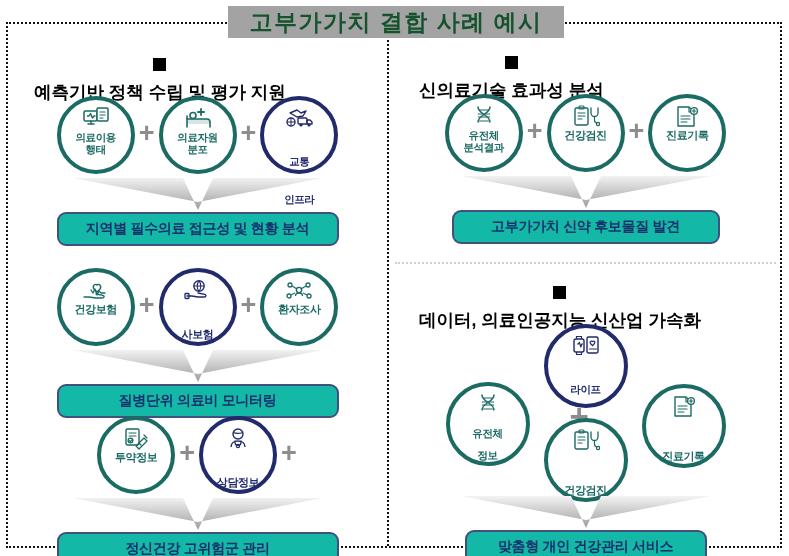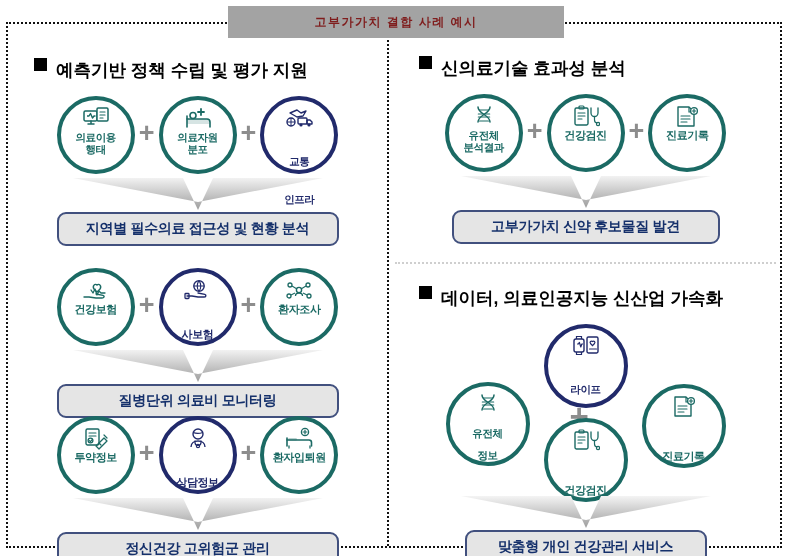--- a/index.html
+++ b/index.html
@@ -8,40 +8,40 @@
     font-family:"Liberation Sans","DejaVu Sans",sans-serif;
     color:#111;
   }
   
   #title-banner{
     position:absolute;left:228px;top:6px;width:336px;height:32px;
     background:#a3a3a3;display:flex;align-items:center;justify-content:center;
     z-index:5;
   }
   #title-banner span{
-    color:#7f1d1d;font-size:12px;font-weight:bold;letter-spacing:1.5px;
+    color:#14532d;font-size:23px;font-weight:bold;letter-spacing:1.5px;
   }
   
   #frame{
     position:absolute;left:6px;top:22px;width:776px;height:526px;
     border:2px dotted #111;box-sizing:border-box;
   }
   
   #cols{position:absolute;left:8px;top:24px;width:772px;height:522px;display:flex;}
   #left-col{width:379px;height:100%;position:relative;box-sizing:border-box;}
   #col-divider{width:2px;height:100%;border-left:2px dotted #111;}
   #right-col{flex:1;height:100%;position:relative;box-sizing:border-box;display:flex;flex-direction:column;}
   .right-sec-1{height:238px;position:relative;}
   .right-hr{border-top:2px dotted #cfcfcf;margin:0 4px;}
   .right-sec-2{flex:1;position:relative;}
 
   
   .sec-head{
-    display:flex;align-items:flex-start;gap:9px;
-    font-size:17.5px;font-weight:bold;color:#000;white-space:nowrap;
+    display:flex;align-items:center;gap:9px;
+    font-size:17.5px;font-weight:bold;color:#000;white-space:nowrap;flex-direction:column;
   }
   .sec-head .bullet{
     width:13px;height:13px;background:#000;display:inline-block;flex:0 0 auto;
   }
   #head-1{position:absolute;left:26px;top:34px;}
   #head-2{position:absolute;left:28px;top:32px;}
   #head-3{position:absolute;left:28px;top:22px;}
 
   
   .group{position:absolute;width:100%;}
@@ -64,21 +64,21 @@
   }
   .node.navy .lbl{color:#212a6b;margin-top:27px;}
   .node .lbl.two{font-size:10.5px;}
 
   
   .arrow{position:relative;width:250px;height:36px;margin:2px auto 0;}
   .arrow svg{display:block;}
 
   
   .result{
-    margin:0 auto;border:2px solid #41507e;border-radius:9px;background:#e5e5e5;
+    margin:0 auto;border:2px solid #41507e;border-radius:9px;background:#14b8a6;
     height:30px;display:flex;align-items:center;justify-content:center;
     font-size:14px;font-weight:bold;color:#15306b;letter-spacing:-0.3px;
   }
 
   
   .diamond{position:relative;width:320px;height:180px;margin:0 auto;}
   .diamond .node{position:absolute;justify-content:space-between;}
   .d-top{left:118px;top:2px;width:84px;height:84px;}
   .d-left{left:20px;top:60px;width:84px;height:84px;}
   .d-right{left:216px;top:62px;width:84px;height:84px;}
@@ -242,33 +242,20 @@
               <circle cx="13" cy="7" r="5" fill="none" stroke="#212a6b" stroke-width="1.4"></circle>
               <path d="M8.2 5.5c2.5 1 6.6 1 9.6 0" stroke="#212a6b" stroke-width="1.3" fill="none"></path>
               <path d="M6 20c0-4 3.2-6 7-6s7 2 7 6" fill="none" stroke="#212a6b" stroke-width="1.4"></path>
               <path d="M10 13.5v2a3 3 0 0 0 6 0v-2" fill="none" stroke="#212a6b" stroke-width="1.2"></path>
               <circle cx="13" cy="19" r="1.6" fill="none" stroke="#212a6b" stroke-width="1.2"></circle>
             </svg>
           </span>
           <span class="lbl">상담정보</span>
         </div>
         <span class="plus">+</span>
-        <div class="node">
-          <span class="ico">
-            <svg width="30" height="24" viewBox="0 0 30 24">
-              <circle cx="21" cy="5" r="3.6" fill="none" stroke="#1b6a64" stroke-width="1.3"></circle>
-              <path d="M21 3v4M19 5h4" stroke="#1b6a64" stroke-width="1.2" stroke-linecap="round"></path>
-              <path d="M3 19v-8" stroke="#1b6a64" stroke-width="1.6" stroke-linecap="round"></path>
-              <path d="M3 13h22a2.5 2.5 0 0 1 2.5 2.5V19" fill="none" stroke="#1b6a64" stroke-width="1.6" stroke-linecap="round"></path>
-              <rect x="4" y="11" width="9" height="2.4" rx="1.2" fill="#1b6a64" opacity="0.3"></rect>
-              <path d="M5 19v2M26 19v2" stroke="#1b6a64" stroke-width="1.3" stroke-linecap="round"></path>
-            </svg>
-          </span>
-          <span class="lbl">환자입퇴원</span>
-        </div>
       </div>
       <div class="arrow">
         <svg width="250" height="36" viewBox="0 0 250 36">
           <defs>
               <linearGradient id="ag3" x1="0" y1="0" x2="0" y2="1">
             <stop offset="0%" stop-color="#f2f2f2"></stop>
                 <stop offset="100%" stop-color="#9d9d9d"></stop>
           </linearGradient>
             </defs>
           <path d="M0 2 L110 2 L125 34 L140 2 L250 2 L125 26 Z" fill="url(#ag3)"></path>

